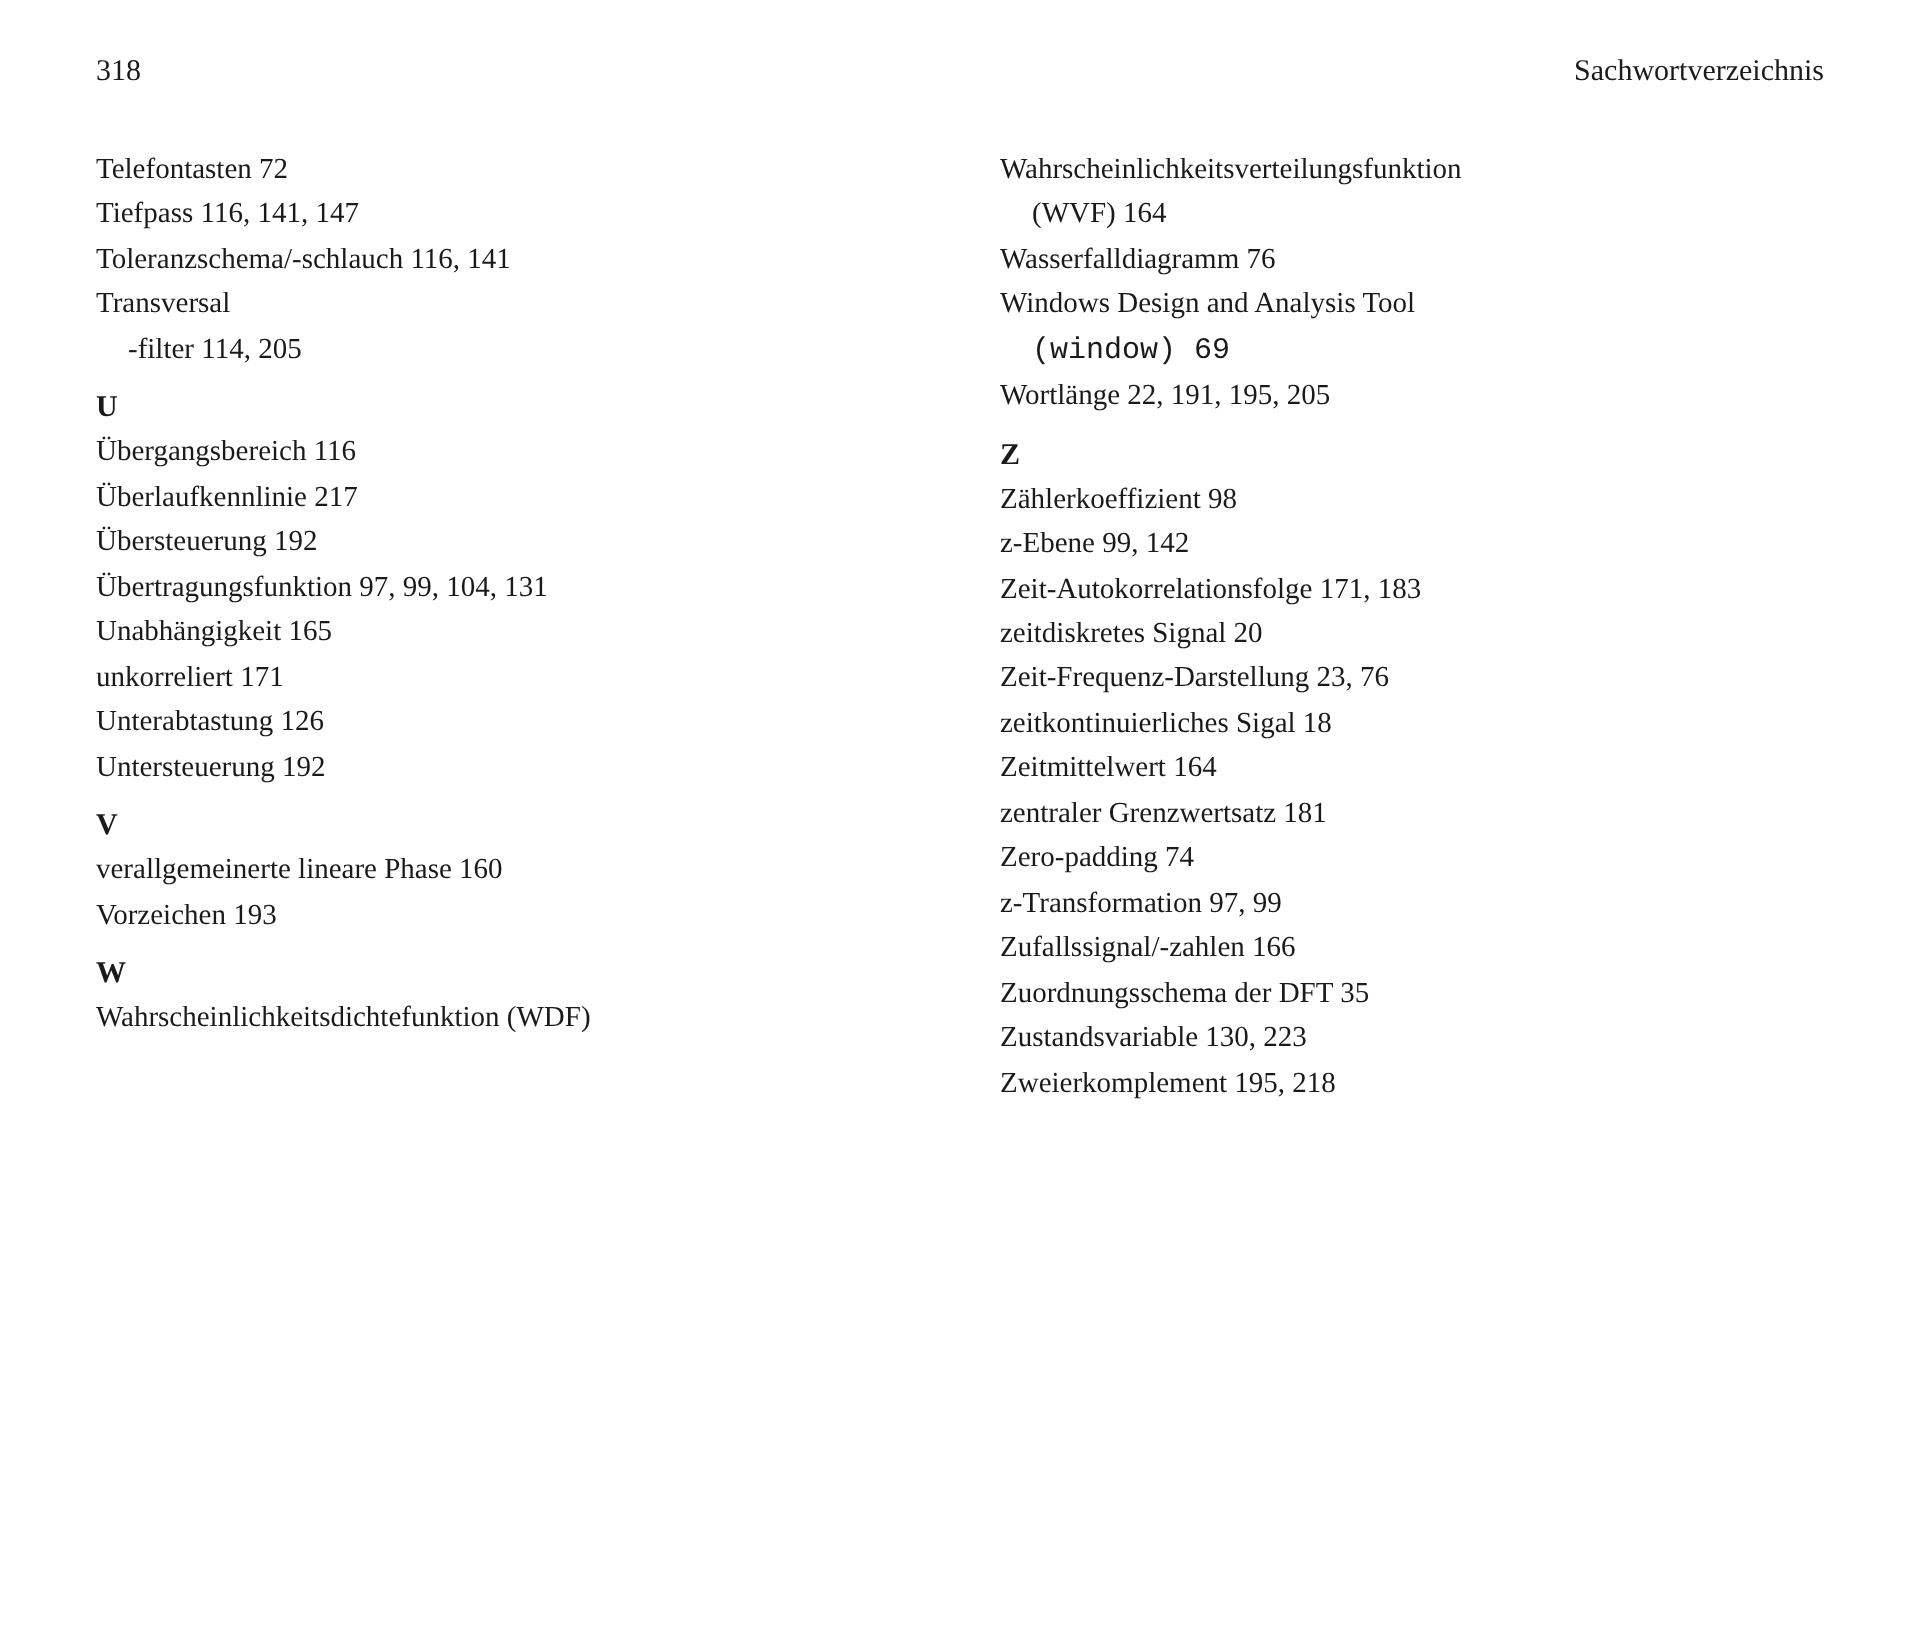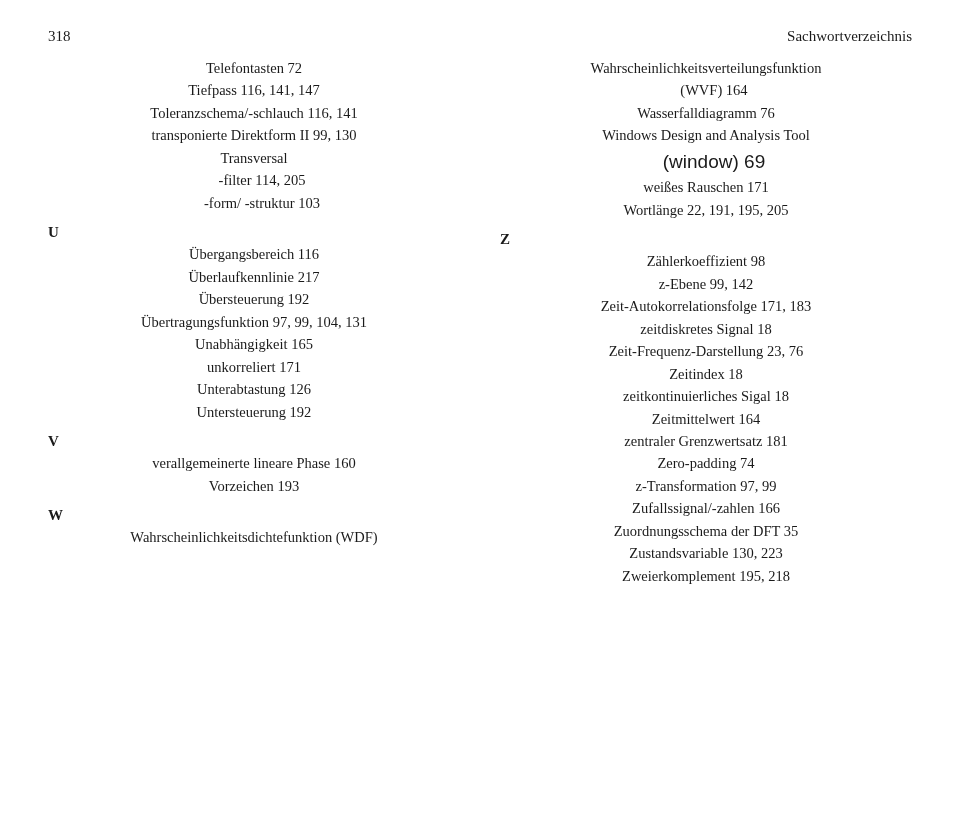--- a/index.html
+++ b/index.html
@@ -19,79 +19,74 @@
     .page {
       width: 960px;
       min-height: 824px;
       padding: 28px 48px 28px 48px;
       position: relative;
     }
     .header {
       display: flex;
       justify-content: space-between;
       align-items: baseline;
-      margin-bottom: 12px;
+      margin-bottom: 29px;
       border-bottom: none;
     }
     .header-left {
       font-size: 15px;
     }
     .header-right {
       font-size: 15px;
     }
     .columns {
       display: flex;
       gap: 40px;
       align-items: flex-start;
     }
     .col {
       flex: 1;
       min-width: 0;
     }
     .entry {
       line-height: 1.55;
       font-size: 14.5px;
-      text-align: center;
     }
     .entry .indent {
       padding-left: 16px;
       display: block;
     }
     .section-letter {
       font-weight: bold;
       font-size: 15px;
       margin-top: 10px;
       margin-bottom: 2px;
       display: block;
     }
     .mono {
-      font-family: Liberation Sans, sans-serif;
-      font-size: 19px;
+      font-family: Liberation Mono, monospace;
+      font-size: 15px;
     }
   </style>
 </head>
 <body>
 
 <div class="page">
   <div class="header">
     <span class="header-left">318</span>
     <span class="header-right">Sachwortverzeichnis</span>
   </div>
   <div class="columns">
     <div class="col" id="left-col">
         <div class="entry">Telefontasten  72</div>
         <div class="entry">Tiefpass  116, 141, 147</div>
         <div class="entry">Toleranzschema/-schlauch  116, 141</div>
-        <div class="entry">transponierte Direktform II  99, 130</div>
         <div class="entry">Transversal</div>
         <div class="entry">
           <span class="indent">-filter  114, 205</span>
-        </div>
-        <div class="entry">
-          <span class="indent">-form/ -struktur  103</span>
         </div>
         <span class="section-letter">U</span>
         <div class="entry">Übergangsbereich  116</div>
         <div class="entry">Überlaufkennlinie  217</div>
         <div class="entry">Übersteuerung  192</div>
         <div class="entry">Übertragungsfunktion  97, 99, 104, 131</div>
         <div class="entry">Unabhängigkeit  165</div>
         <div class="entry">unkorreliert  171</div>
         <div class="entry">Unterabtastung  126</div>
         <div class="entry">Untersteuerung  192</div>
@@ -104,29 +99,27 @@
     <div class="col" id="right-col">
         <div class="entry">Wahrscheinlichkeitsverteilungsfunktion</div>
         <div class="entry">
           <span class="indent">(WVF)  164</span>
         </div>
         <div class="entry">Wasserfalldiagramm  76</div>
         <div class="entry">Windows Design and Analysis Tool</div>
         <div class="entry">
           <span class="indent mono">(window)  69</span>
         </div>
-        <div class="entry">weißes Rauschen  171</div>
         <div class="entry">Wortlänge  22, 191, 195, 205</div>
         <span class="section-letter">Z</span>
         <div class="entry">Zählerkoeffizient  98</div>
         <div class="entry">z-Ebene  99, 142</div>
         <div class="entry">Zeit-Autokorrelationsfolge  171, 183</div>
-        <div class="entry">zeitdiskretes Signal  18</div>
+        <div class="entry">zeitdiskretes Signal  20</div>
         <div class="entry">Zeit-Frequenz-Darstellung  23, 76</div>
-        <div class="entry">Zeitindex  18</div>
         <div class="entry">zeitkontinuierliches Sigal  18</div>
         <div class="entry">Zeitmittelwert  164</div>
         <div class="entry">zentraler Grenzwertsatz  181</div>
         <div class="entry">Zero-padding  74</div>
         <div class="entry">z-Transformation  97, 99</div>
         <div class="entry">Zufallssignal/-zahlen  166</div>
         <div class="entry">Zuordnungsschema der DFT  35</div>
         <div class="entry">Zustandsvariable  130, 223</div>
         <div class="entry">Zweierkomplement  195, 218</div>
       </div>

